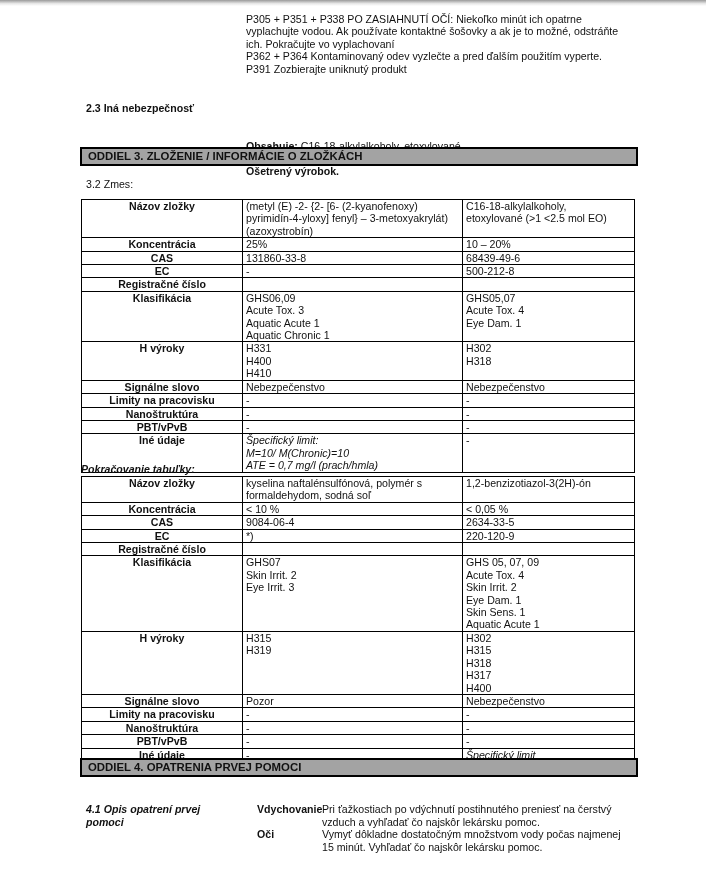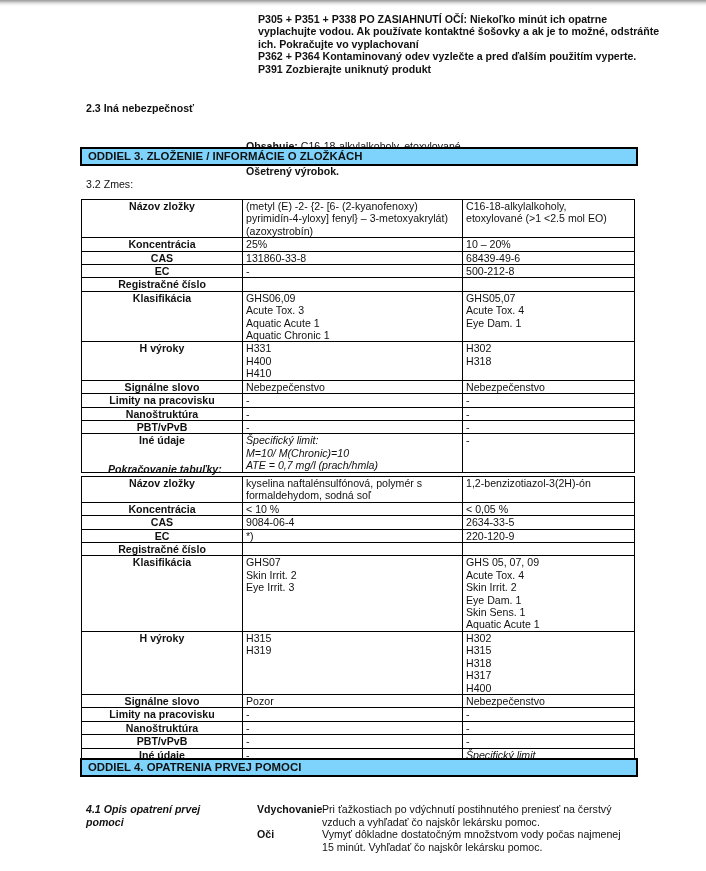--- a/index.html
+++ b/index.html
@@ -4,49 +4,49 @@
 <style>
   html, body { margin: 0; padding: 0; background: #ffffff; }
   body {
     width: 706px; height: 871px; position: relative; overflow: hidden;
     font-family: "Liberation Sans", sans-serif; color: #111; font-size: 10.6px;
   }
   .topshade {
     position: absolute; left: 0; top: 0; width: 706px; height: 6px;
     background: linear-gradient(#9a9a9a, #e8e8e8 60%, #ffffff);
   }
-  .pblock { position: absolute; left: 258px; top: 13px; line-height: 12.4px; font-weight: bold; }
+  .pblock { position: absolute; left: 246px; top: 13px; line-height: 12.4px; }
   .pblock div { white-space: nowrap; }
 
   .sec23 { position: absolute; left: 86px; top: 102px; width: 550px; }
   .sec23 .lbl { position: absolute; left: 0; top: 0; font-weight: bold; text-align: right; }
   .sec23 .vals { position: absolute; left: 160px; top: 0; line-height: 12.6px; margin-top: 38px; }
   .b { font-weight: bold; }
 
   .sechead {
     position: absolute; left: 80px; width: 548px; height: 15px;
-    border: 2px solid #000; background: #7dd3fc;
+    border: 2px solid #000; background: #a3a3a3;
     font-weight: bold; font-size: 11.4px; line-height: 15px; padding-left: 6px;
   }
   .subhead { position: absolute; left: 86px; font-weight: normal; }
 
   table.comp {
     position: absolute; left: 81px; width: 553px;
     border-collapse: collapse; table-layout: fixed;
   }
   table.comp td {
     border: 1px solid #000; padding: 0 3px; vertical-align: top;
     line-height: 12.4px; font-size: 10.6px;
   }
   table.comp td.k { text-align: center; font-weight: bold; width: 154px; }
   table.comp col.c0 { width: 161px; }
   table.comp col.c1 { width: 220px; }
   table.comp col.c2 { width: 172px; }
   .it { font-style: italic; font-size: 9.6px; }
-  .cont { position: absolute; left: 67px; font-weight: bold; font-style: italic; padding-left: 41px; }
+  .cont { position: absolute; left: 81px; font-weight: bold; font-style: italic; }
 
   .sec41 { position: absolute; left: 86px; top: 803px; width: 560px; }
   .sec41 .lbl { position: absolute; left: 0; top: 0; font-weight: bold; width: 150px; line-height: 12.6px; font-style: italic; }
   .sec41 .row { position: absolute; left: 160px; width: 400px; line-height: 12.6px; }
   .sec41 .row .k { position: absolute; left: 0; top: 0; font-weight: bold; margin-left: 11px; }
   .sec41 .row .v { position: absolute; left: 76px; top: 0; width: 330px; }
 </style>
 </head>
 <body>
 

